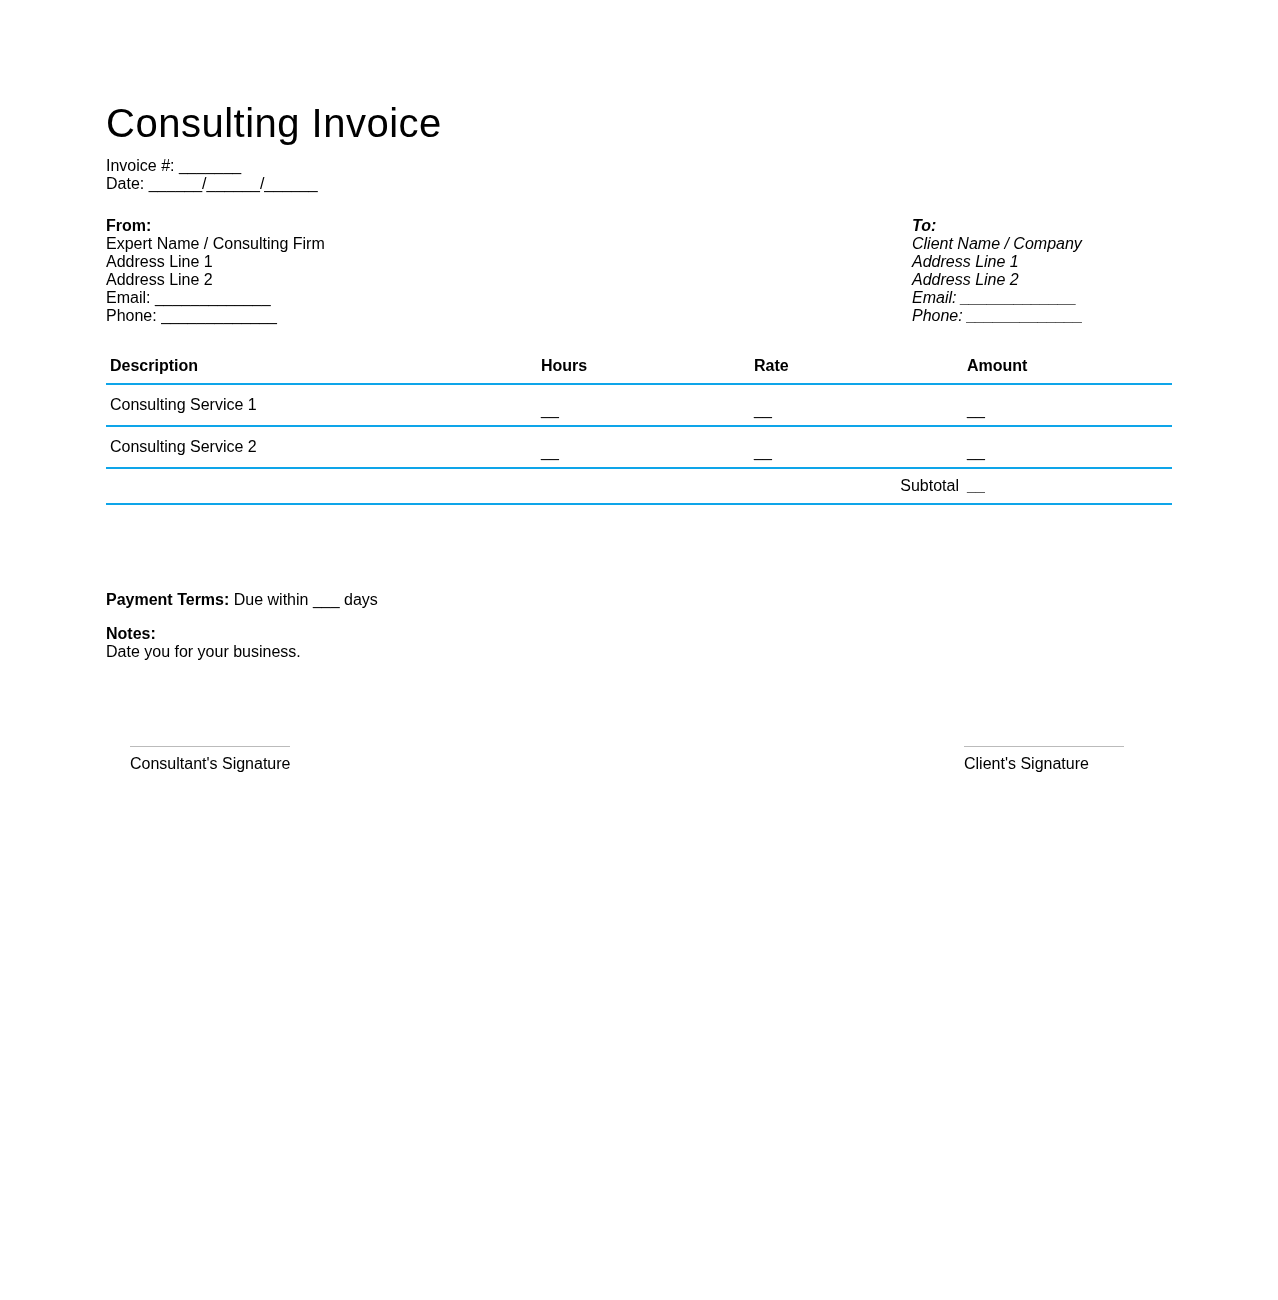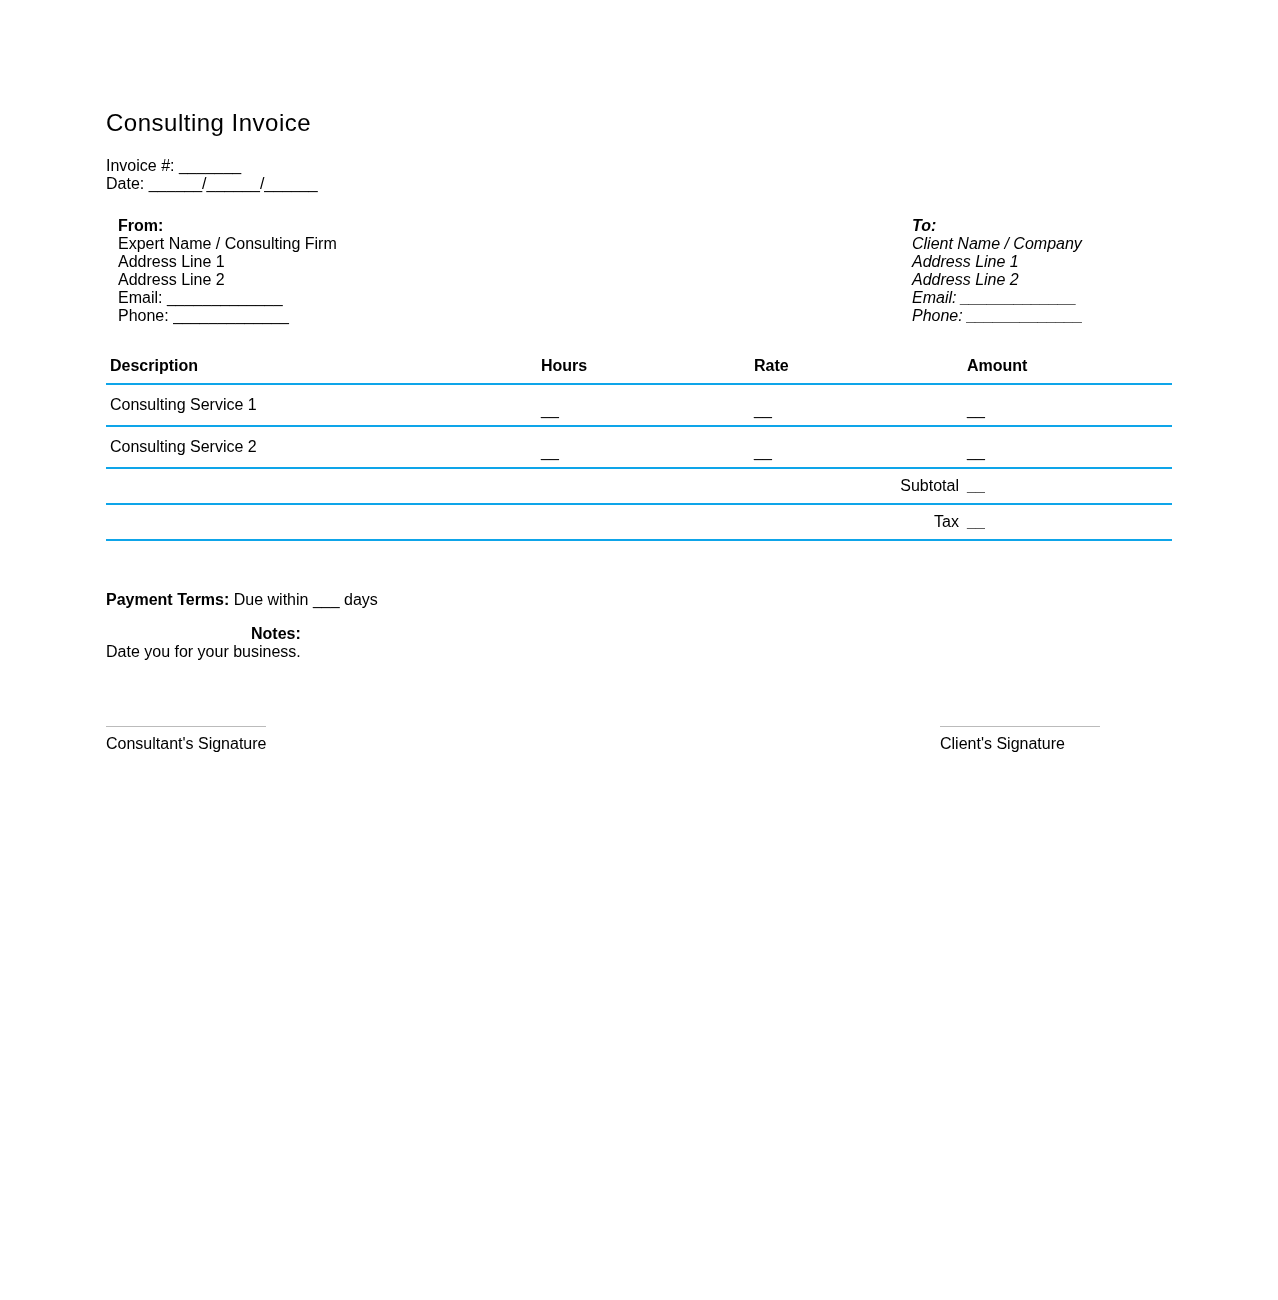--- a/index.html
+++ b/index.html
@@ -5,45 +5,45 @@
     html, body { margin: 0; padding: 0; background: #ffffff; }
     body {
       width: 1278px; height: 1300px;
       font-family: "Liberation Sans", sans-serif;
       color: #000;
       font-size: 16px;
       position: relative;
     }
     .page { position: absolute; left: 106px; top: 0; width: 1066px; }
     h1 {
-      font-weight: normal; font-size: 24px; letter-spacing: 0.5px;
+      font-weight: normal; font-size: 40px; letter-spacing: 0.5px;
       margin: 0; position: absolute; top: 104px; left: 0; line-height: 38px;
     }
     .meta { position: absolute; top: 157px; left: 0; line-height: 18px; }
     .party { position: absolute; top: 217px; line-height: 18px; }
-    .party.from { left: 12px; }
+    .party.from { left: 0; }
     .party.to { left: 806px; font-style: italic; }
     .party .lbl { font-weight: bold; }
     table {
       position: absolute; top: 349px; left: 0; width: 1066px;
       border-collapse: collapse;
     }
     th, td { text-align: left; padding: 0 4px; height: 34px; vertical-align: middle; }
     th { font-weight: bold; height: 34px; }
     tr { border-bottom: 2px solid #0ea5e9; }
     td.dash { vertical-align: bottom; padding-bottom: 6px; }
     td.right { text-align: right; font-weight: normal; }
     td.tot { font-weight: bold; }
     .col-desc { width: 423px; }
     .col-hours { width: 205px; }
     .col-rate { width: 205px; margin-left: 35px; }
     .terms { position: absolute; top: 591px; left: 0; line-height: 18px; }
     .notes { position: absolute; top: 625px; left: 0; line-height: 18px; }
-    .b { font-weight: bold; text-align: right; }
-    .sig { position: absolute; top: 726px; width: 160px; }
+    .b { font-weight: bold; }
+    .sig { position: absolute; top: 746px; width: 160px; margin-left: 24px; }
     .sig .line { border-top: 1px solid #bbbbbb; height: 0; }
     .sig .txt { margin-top: 8px; white-space: nowrap; line-height: 18px; }
     .sig.left { left: 0; }
     .sig.right { left: 834px; }
   </style>
 </head>
 <body>
 
 <div class="page">
   <h1>Consulting Invoice</h1>
@@ -90,24 +90,20 @@
       <tr>
         <td>Consulting Service 2</td>
         <td class="dash">__</td>
         <td class="dash">__</td>
         <td class="dash">__</td>
       </tr>
       <tr>
         <td colspan="3" class="right">Subtotal</td>
         <td class="tot">__</td>
       </tr>
-      <tr>
-        <td colspan="3" class="right">Tax</td>
-        <td class="tot">__</td>
-      </tr>
     </tbody>
   </table>
 
   <div class="terms">
     <span class="b">Payment Terms:</span><span> Due within ___ days</span>
   </div>
 
   <div class="notes">
     <div class="b">Notes:</div>
     <div>Date you for your business.</div>

